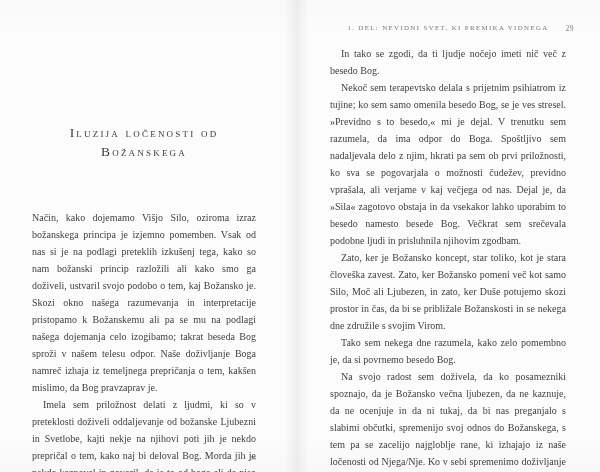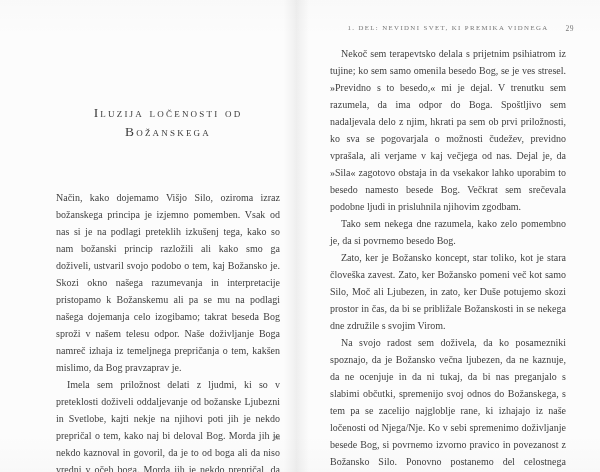--- a/index.html
+++ b/index.html
@@ -15,21 +15,21 @@
     background:
       linear-gradient(180deg, rgba(0,0,0,0.012) 0%, rgba(0,0,0,0) 8%, rgba(0,0,0,0) 92%, rgba(0,0,0,0.015) 100%);
     pointer-events:none;
   }
   .gutter{
     position:absolute;left:283px;top:0;width:26px;height:472px;
     background:linear-gradient(90deg, rgba(0,0,0,0) 0%, rgba(0,0,0,0.045) 42%, rgba(0,0,0,0.055) 52%, rgba(0,0,0,0) 100%);
     pointer-events:none;
   }
   .page{position:absolute;top:0;height:360px;}
-  .page-left{left:56px;width:224px;}
+  .page-left{left:32px;width:224px;margin-top:20px;}
   .page-right{left:330px;width:236px;}
 
   .chapter-title{
     position:absolute;top:103px;left:0;right:0;
     text-align:center;
     font-variant:small-caps;
     font-size:13.5px;line-height:19px;
     letter-spacing:2.2px;
     color:#3b3b3b;
   }
@@ -83,24 +83,25 @@
         <p>Imela sem priložnost delati z ljudmi, ki so v preteklosti doživeli oddaljevanje od božanske Ljubezni in Svetlobe, kajti nekje na njihovi poti jih je nekdo prepričal o tem, kako naj bi deloval Bog. Morda jih je nekdo kaznoval in govoril, da je to od boga ali da niso vredni v očeh boga. Morda jih je nekdo prepričal, da samo on pozna boga, in vsakič, ko naj bi naredili »napako«, jim je grozil ali jih kaznoval v njegovem imenu.</p>
       </div>
     <div class="folio-bottom">28</div>
   </div>
 
   <div class="page page-right">
     <div class="running-header">1. del: Nevidni svet, ki premika vidnega</div>
     <div class="folio folio-top">29</div>
     <div class="body-text body-right">
 
+        <p>In tako se zgodi, da ti ljudje nočejo imeti nič več z besedo Bog.</p>
 
         <p>Nekoč sem terapevtsko delala s prijetnim psihiatrom iz tujine; ko sem samo omenila besedo Bog, se je ves stresel. »Previdno s to besedo,« mi je dejal. V trenutku sem razumela, da ima odpor do Boga. Spoštljivo sem nadaljevala delo z njim, hkrati pa sem ob prvi priložnosti, ko sva se pogovarjala o možnosti čudežev, previdno vprašala, ali verjame v kaj večjega od nas. Dejal je, da »Sila« zagotovo obstaja in da vsekakor lahko uporabim to besedo namesto besede Bog. Večkrat sem srečevala podobne ljudi in prisluhnila njihovim zgodbam.</p>
 
+        <p>Zato, ker je Božansko koncept, star toliko, kot je stara človeška zavest. Zato, ker Božansko pomeni več kot samo Silo, Moč ali Ljubezen, in zato, ker Duše potujemo skozi prostor in čas, da bi se približale Božanskosti in se nekega dne združile s svojim Virom.</p>
+
         <p>Tako sem nekega dne razumela, kako zelo pomembno je, da si povrnemo besedo Bog.</p>
-
-        <p>Zato, ker je Božansko koncept, star toliko, kot je stara človeška zavest. Zato, ker Božansko pomeni več kot samo Silo, Moč ali Ljubezen, in zato, ker Duše potujemo skozi prostor in čas, da bi se približale Božanskosti in se nekega dne združile s svojim Virom.</p>
 
         <p>Na svojo radost sem doživela, da ko posamezniki spoznajo, da je Božansko večna ljubezen, da ne kaznuje, da ne ocenjuje in da ni tukaj, da bi nas preganjalo s slabimi občutki, spremenijo svoj odnos do Božanskega, s tem pa se zacelijo najgloblje rane, ki izhajajo iz naše ločenosti od Njega/Nje. Ko v sebi spremenimo doživljanje besede Bog, si povrnemo izvorno pravico in povezanost z Božansko Silo. Ponovno postanemo del celostnega univerzuma.</p>
 
       </div>
   </div>
 </div>
 
 </body></html>

